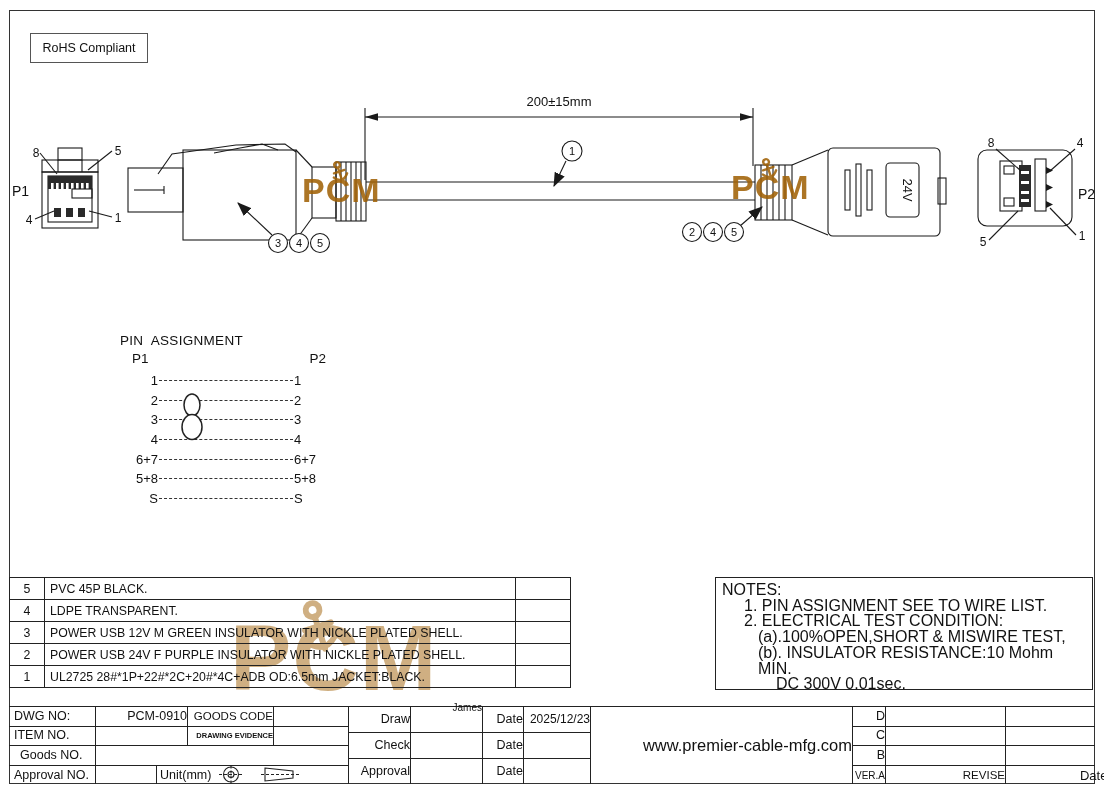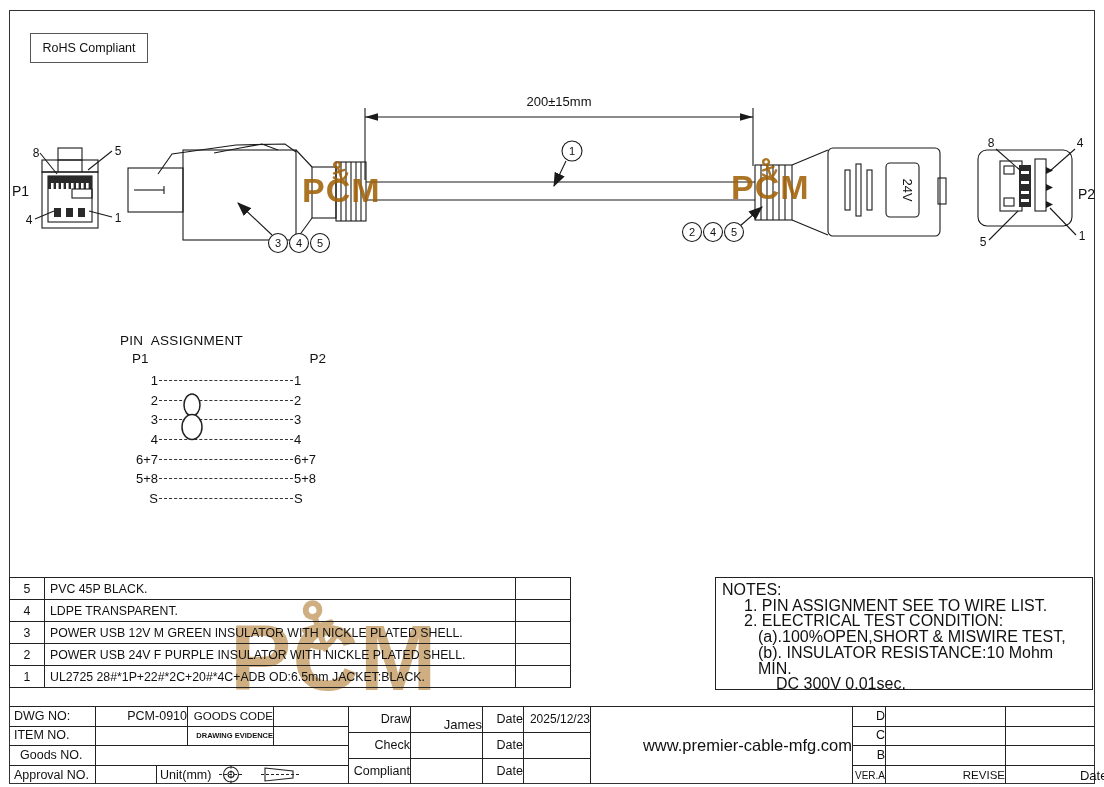--- a/index.html
+++ b/index.html
@@ -371,26 +371,26 @@
         <circle cx="14" cy="9.5" r="7.5"></circle>
         <circle cx="14" cy="9.5" r="3"></circle>
         <line x1="2" y1="9.5" x2="26" y2="9.5" stroke-dasharray="3,2"></line>
         <line x1="14" y1="0.5" x2="14" y2="18.5" stroke-dasharray="3,2"></line>
         <polygon points="48,3 76,6 76,13 48,16"></polygon>
         <line x1="44" y1="9.5" x2="82" y2="9.5" stroke-dasharray="3,2"></line>
       </g>
     </svg>
 
     <span class="tb tbc" style="left:339px;width:62px;top:13px">Draw</span>
-    <span class="tb tbc" style="left:401px;width:72px;top:18px;font-size:13px">James</span>
+    <span class="tb tbc" style="left:401px;width:72px;top:1px;font-size:10px">James</span>
     <span class="tb tbc" style="left:473px;width:41px;top:13px">Date</span>
     <span class="tb tbc" style="left:514px;width:67px;top:13px;font-size:12px">2025/12/23</span>
     <span class="tb tbc" style="left:339px;width:62px;top:39px">Check</span>
     <span class="tb tbc" style="left:473px;width:41px;top:39px">Date</span>
-    <span class="tb tbc" style="left:339px;width:62px;top:65px">Compliant</span>
+    <span class="tb tbc" style="left:339px;width:62px;top:65px">Approval</span>
     <span class="tb tbc" style="left:473px;width:41px;top:65px">Date</span>
 
     <span class="tb tbc" style="left:581px;width:262px;top:39px;font-size:16.5px">www.premier-cable-mfg.com</span>
 
     <span class="tb tbc" style="left:843px;width:33px;top:10px">D</span>
     <span class="tb tbc" style="left:843px;width:33px;top:29px">C</span>
     <span class="tb tbc" style="left:843px;width:33px;top:48.5px">B</span>
     <span class="tb tbc" style="left:843px;width:33px;top:68.5px;font-size:10px">VER.A</span>
     <span class="tb tbc" style="left:876px;width:120px;top:68.5px;font-size:11.5px">REVISE</span>
     <span class="tb tbc" style="left:1028px;width:74px;top:68.5px;font-size:13px">Date.</span>

